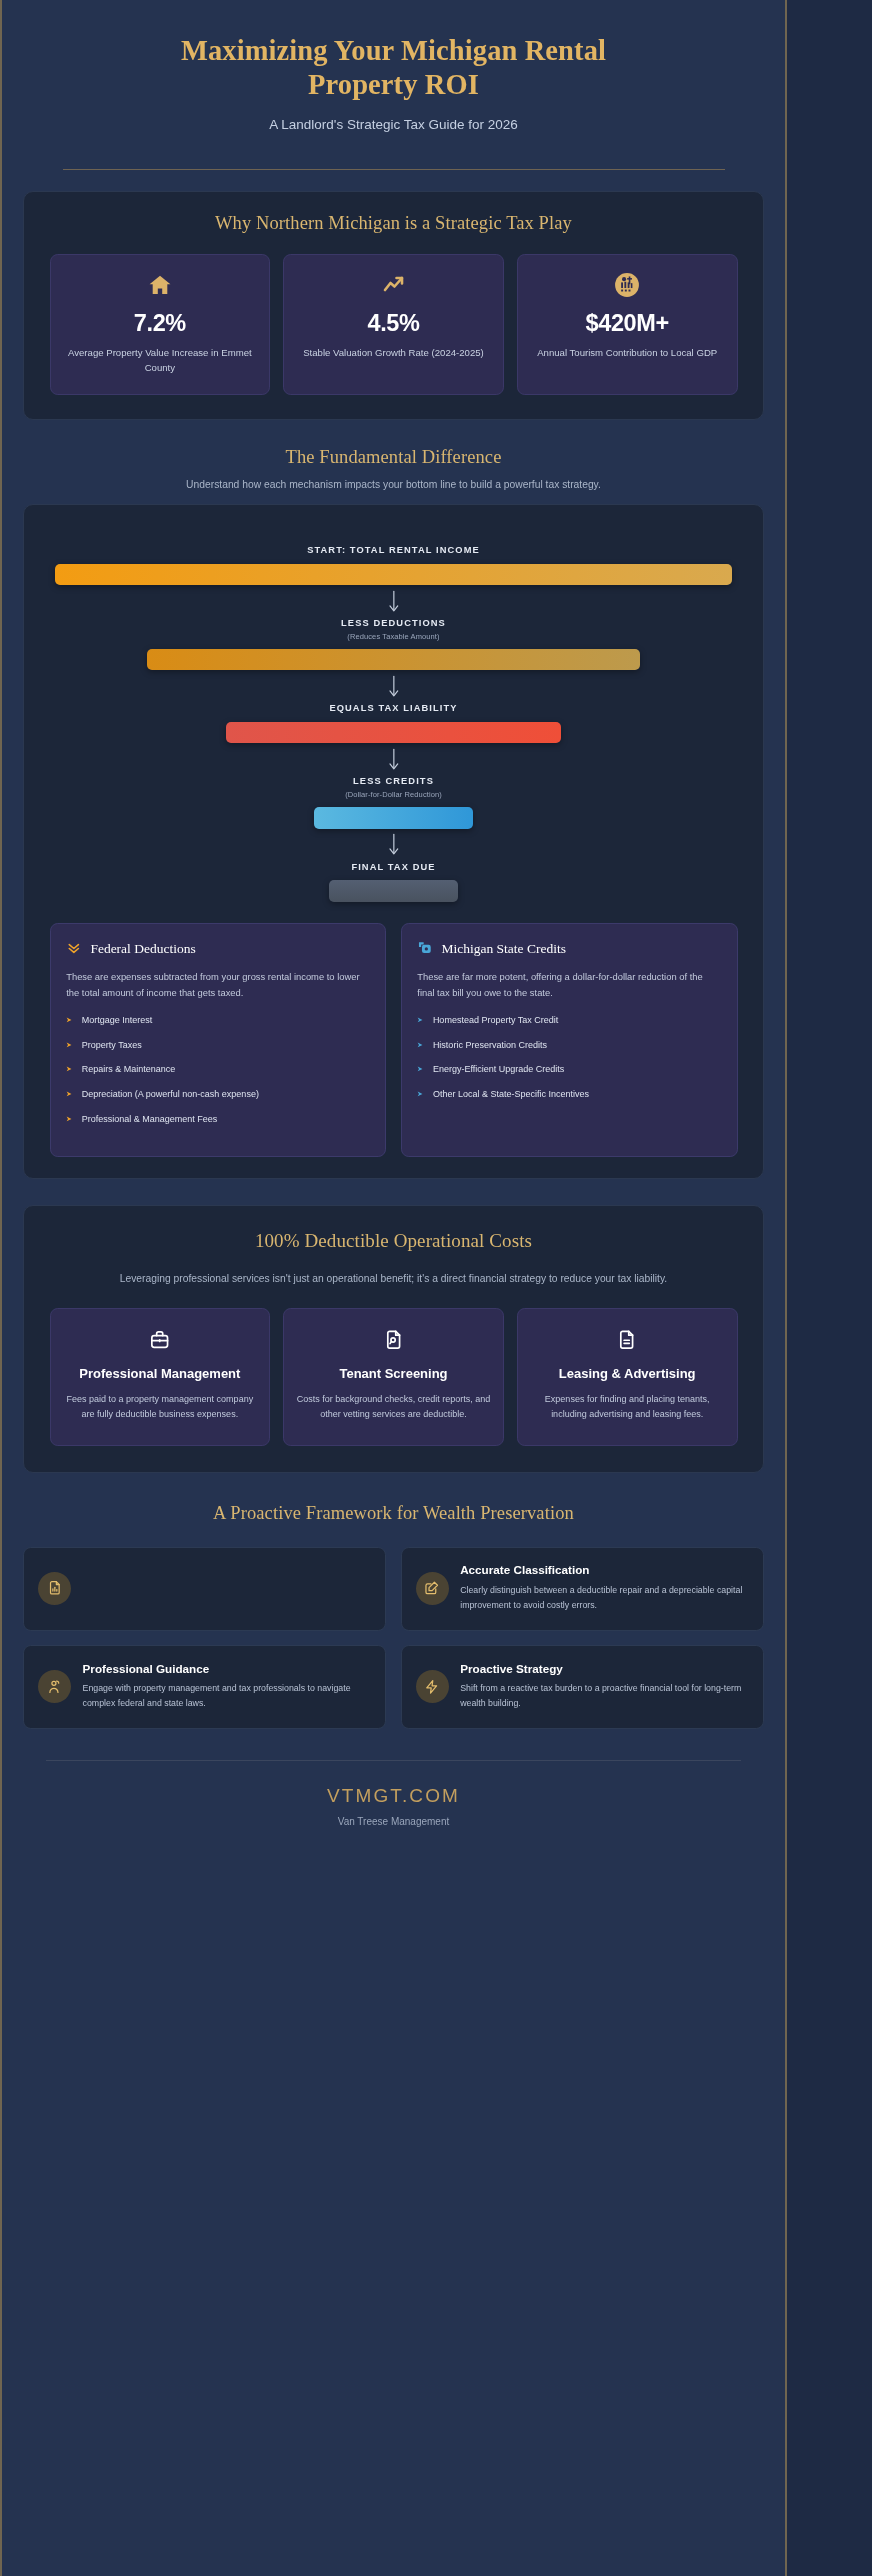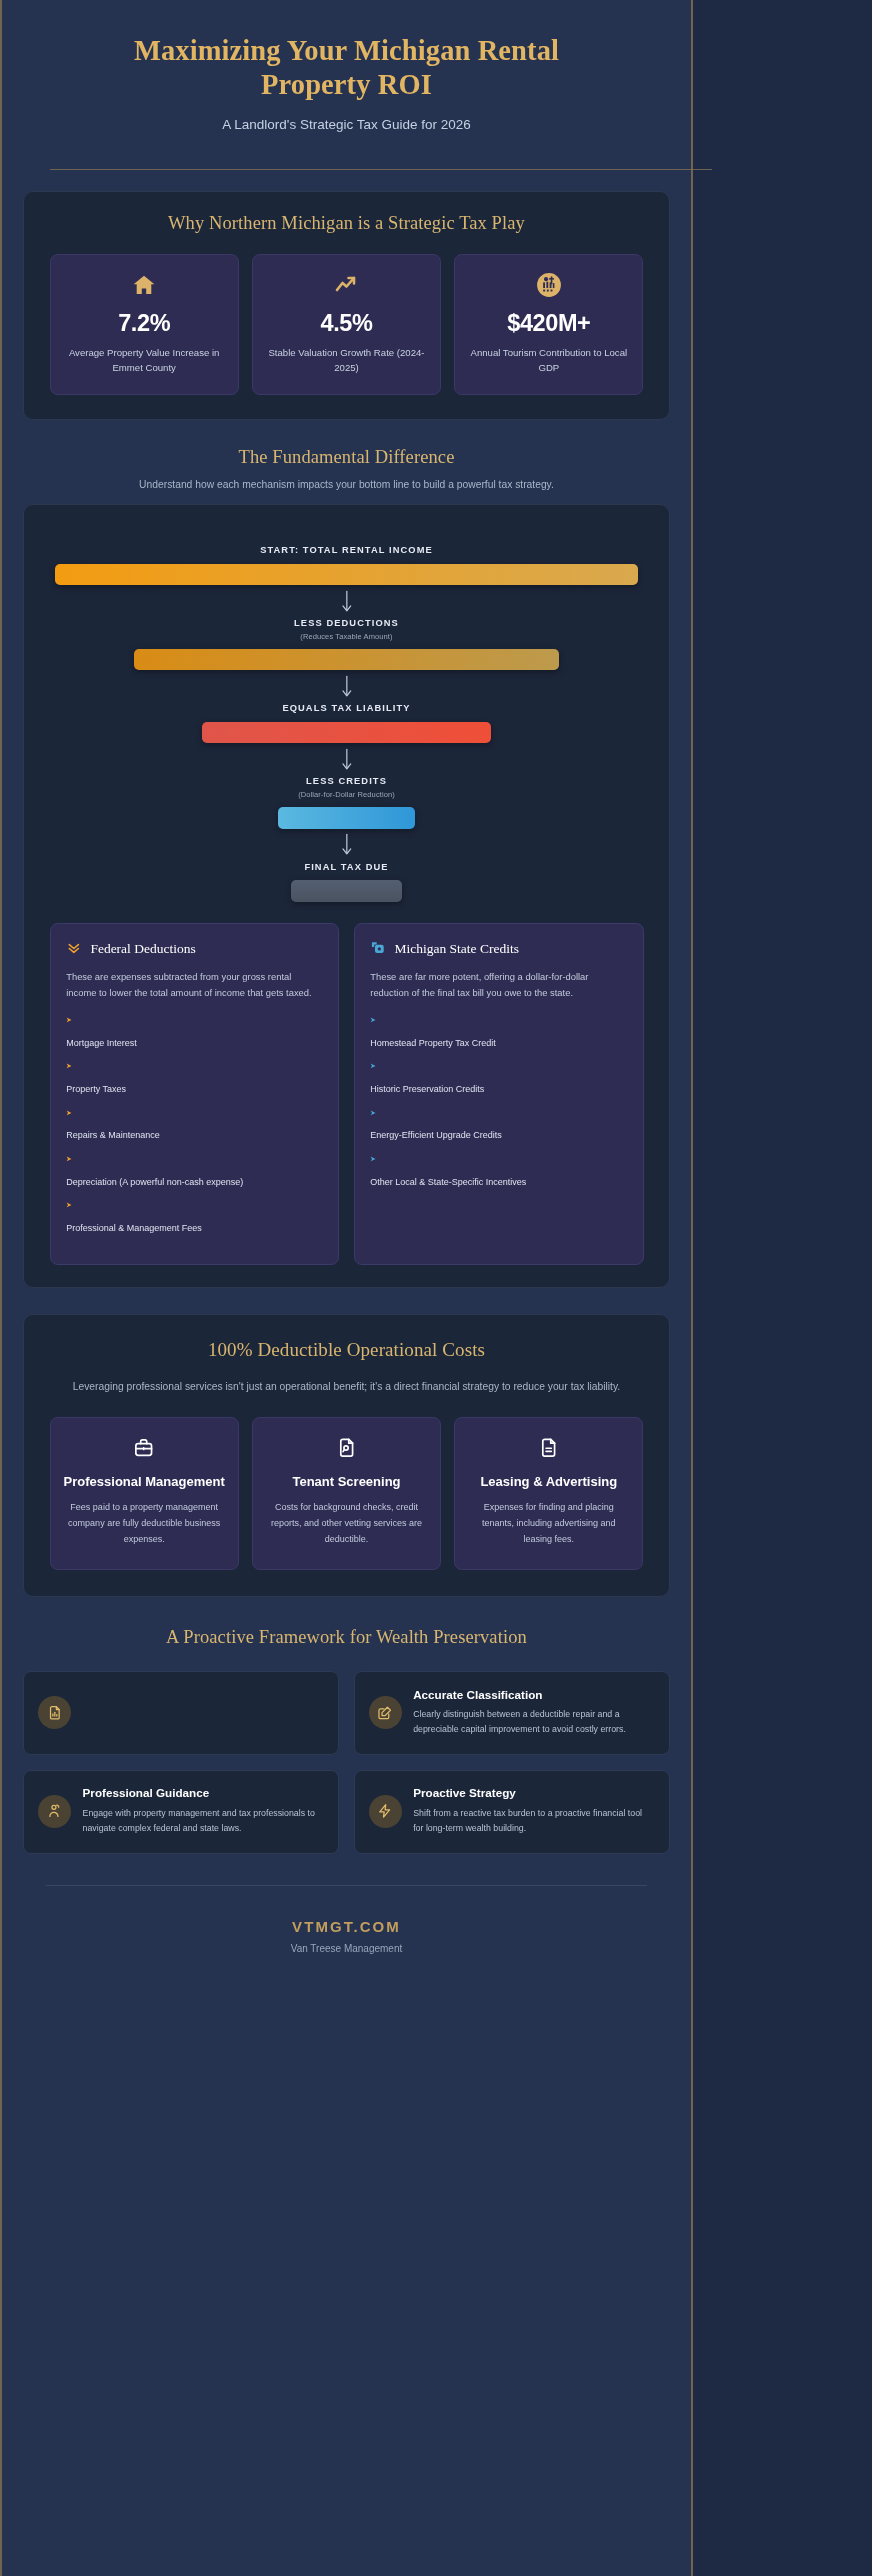--- a/index.html
+++ b/index.html
@@ -5,21 +5,21 @@
   * { margin:0; padding:0; box-sizing:border-box; }
   html,body { background:#1e2a44; }
   body {
     width:873px; height:2576px;
     font-family:"Liberation Sans", sans-serif;
     color:#e8ecf4;
     overflow:hidden;
     position:relative;
   }
   .page {
-    width:693px; min-height:2576px;
+    width:787px; min-height:2576px;
     background:#253350;
     position:relative;
     padding:0 0 0 0;
   }
   
   .page:before, .page:after{
     content:""; position:absolute; top:0; bottom:0; width:2.1px;
     background:#8a7750; opacity:.75;
   }
   .page:before{ left:0; }
@@ -108,21 +108,21 @@
     border-radius:7.8px; padding:15.7px 15.7px 18.5px 15.7px;
   }
   .duo-head { display:flex; align-items:center; gap:8.5px; }
   .duo-head .t {
     font-family:"Liberation Serif", serif; font-size:13.5px; color:#ffffff; font-weight:400;
   }
   .duo-desc { margin-top:11.4px; font-size:9.4px; line-height:1.72; color:#c3cbdd; }
   .duo-list { margin-top:13px; list-style:none; }
   .duo-list li {
     display:flex; gap:7.8px; align-items:flex-start;
-    font-size:9px; line-height:1.55; color:#dfe5f0; margin-bottom:10px;flex-direction:column;
+    font-size:9px; line-height:1.55; color:#dfe5f0; margin-bottom:10px;
   }
   .duo-list li .bp { flex:0 0 auto; margin-top:0.7px; }
   .gold .bp svg { fill:#f0a32a; }
   .blue .bp svg { fill:#49a7d8; }
 
   
   .trio { display:flex; gap:13px; margin-top:21.4px; padding:0 8.5px; }
   .tcard {
     flex:1; background:#2e2c52; border:0.7px solid #3b3868;
     border-radius:7.8px; padding:18.5px 11.4px 21.4px 11.4px; text-align:center;
@@ -149,21 +149,21 @@
     background:#4a4333; display:flex; align-items:center; justify-content:center;
     color:#e3bd6d;
   }
   .fcard .body .t { font-size:11.7px; font-weight:700; color:#ffffff; }
   .fcard .body .d { margin-top:6.4px; font-size:8.8px; color:#b9c3d5; line-height:1.72; }
 
   
   .foot-rule { margin:31px 46px 0 46px; height:0.7px; background:#3b465e; }
   .footer { text-align:center; padding:24px 0 28.5px 0; }
   .footer .brand {
-    font-size:15px; font-weight:700; letter-spacing:2.1px; color:#c39f5e;margin-top:8px;
+    font-size:19px; font-weight:400; letter-spacing:2.1px; color:#c39f5e;
   }
   .footer .company { margin-top:8.5px; font-size:10px; color:#9aa6bb; }
 </style>
 </head>
 <body>
 
 <div class="page">
 
   <header class="hero">
     <h1>Maximizing Your Michigan Rental Property ROI</h1>

